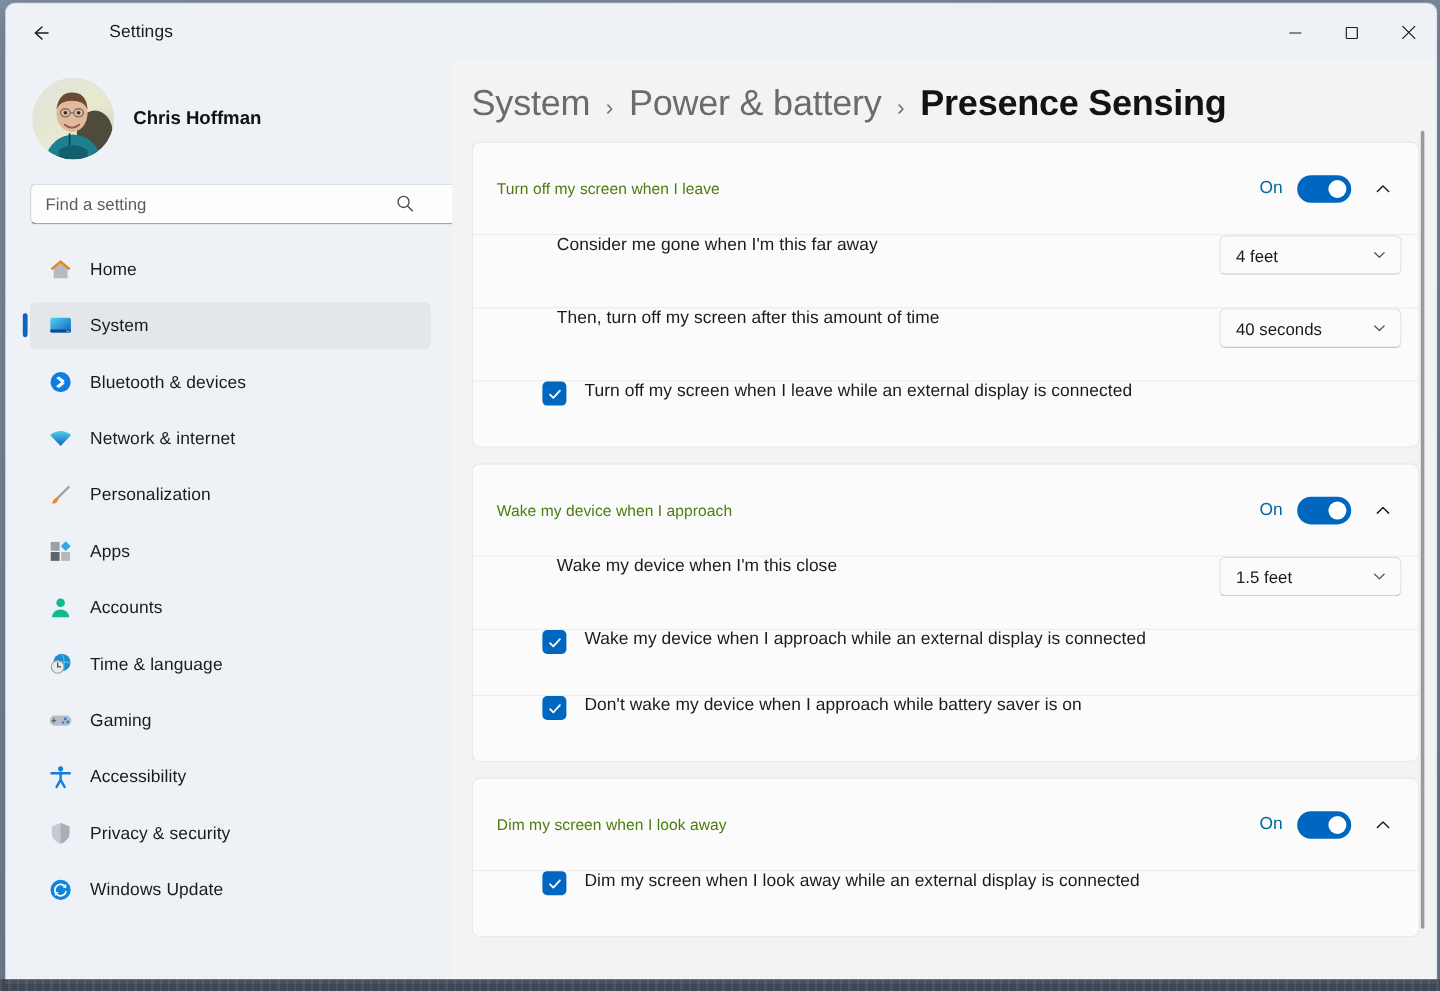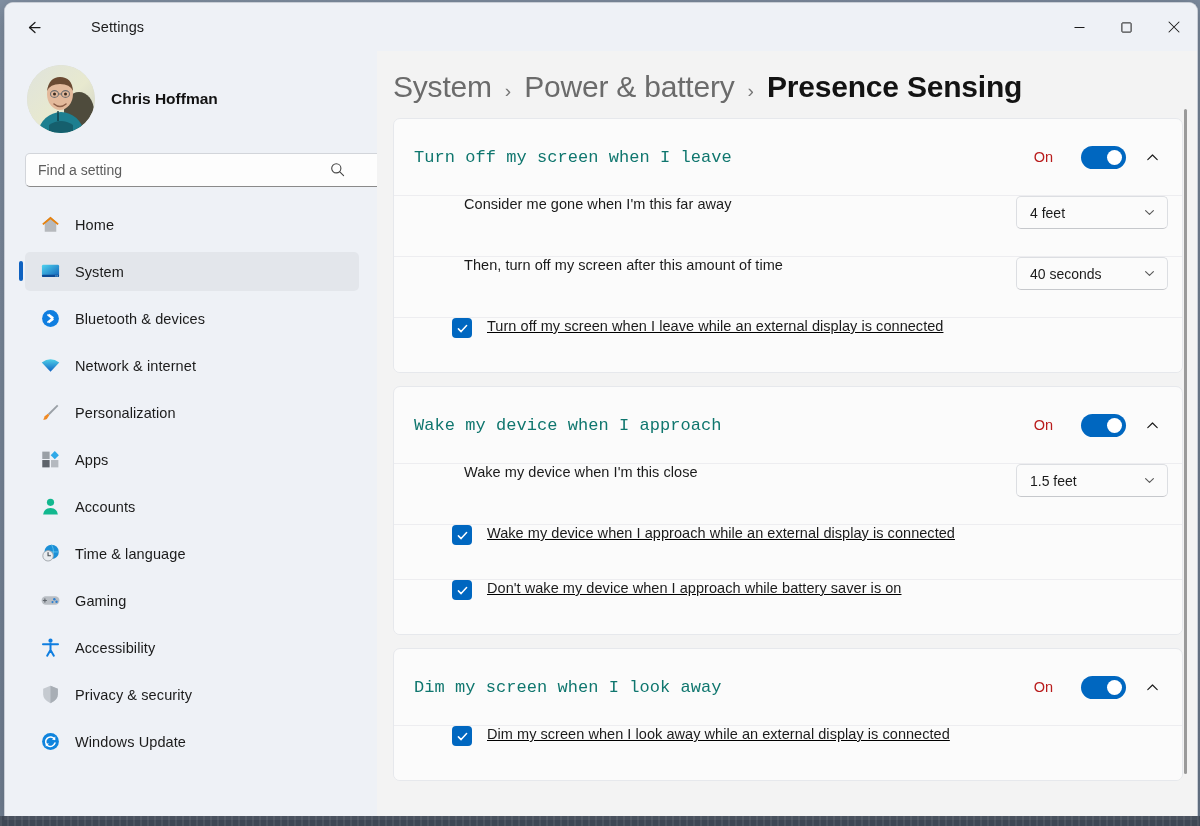--- a/index.html
+++ b/index.html
@@ -230,30 +230,29 @@
     margin-bottom: 13px;
     overflow: hidden;
   }
   .card-header {
     display: flex;
     align-items: center;
     height: 76px;
     padding: 0 14px 0 20px;
   }
   .card-title {
-    font-size: 17px;
-    color: #0f766e;
+    font-size: 13px;
+    color: #4d7c0f;
     flex: 1;
     letter-spacing: .05px;
-    font-family: Liberation Mono, monospace;
   }
   .toggle-state {
     font-size: 14.5px;
-    color: #b91c1c;
-    margin-right: 28px;
+    color: #0369a1;
+    margin-right: 12px;
   }
   .toggle {
     width: 45px; height: 23px;
     border-radius: 12px;
     background: #0067c0;
     border: none;
     position: relative;
     cursor: pointer;
     flex: 0 0 45px;
   }
@@ -275,21 +274,21 @@
     color: #1b1b1b;
   }
 
   .sub-row {
     display: flex;
     min-height: 61px;
     padding: 0 14px 0 70px;
     border-top: 1px solid #ededf0;
     background: #fbfbfb;
   }
-  .sub-row.checkbox-row { padding-left: 58px; min-height: 55px; text-decoration: underline; }
+  .sub-row.checkbox-row { padding-left: 58px; min-height: 55px; }
   .sub-label {
     font-size: 14.5px;
     color: #1b1b1b;
     flex: 1;
     letter-spacing: .05px;
   }
 
   .dropdown {
     min-width: 152px;
     height: 33px;

